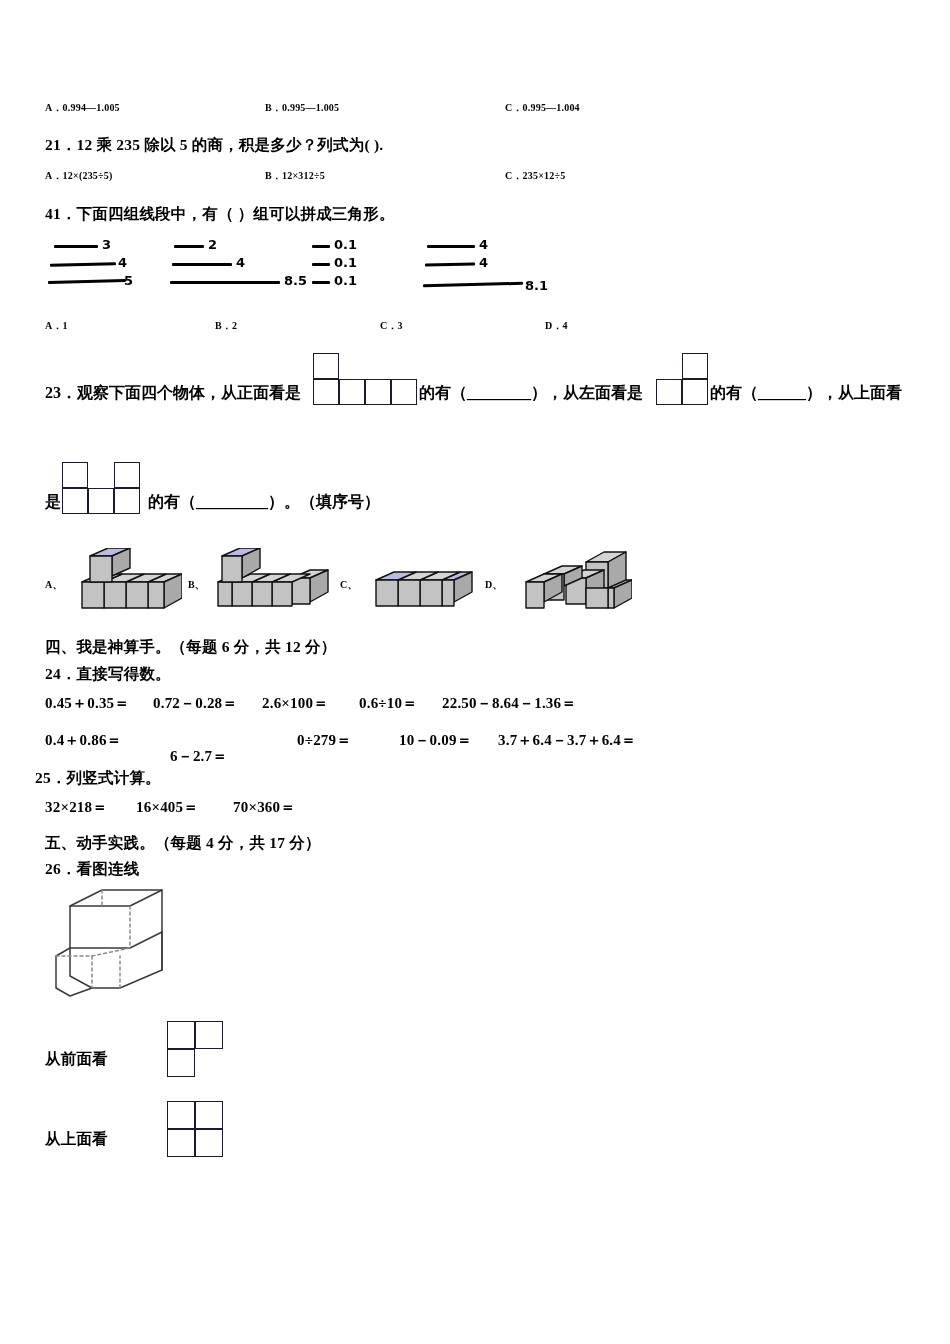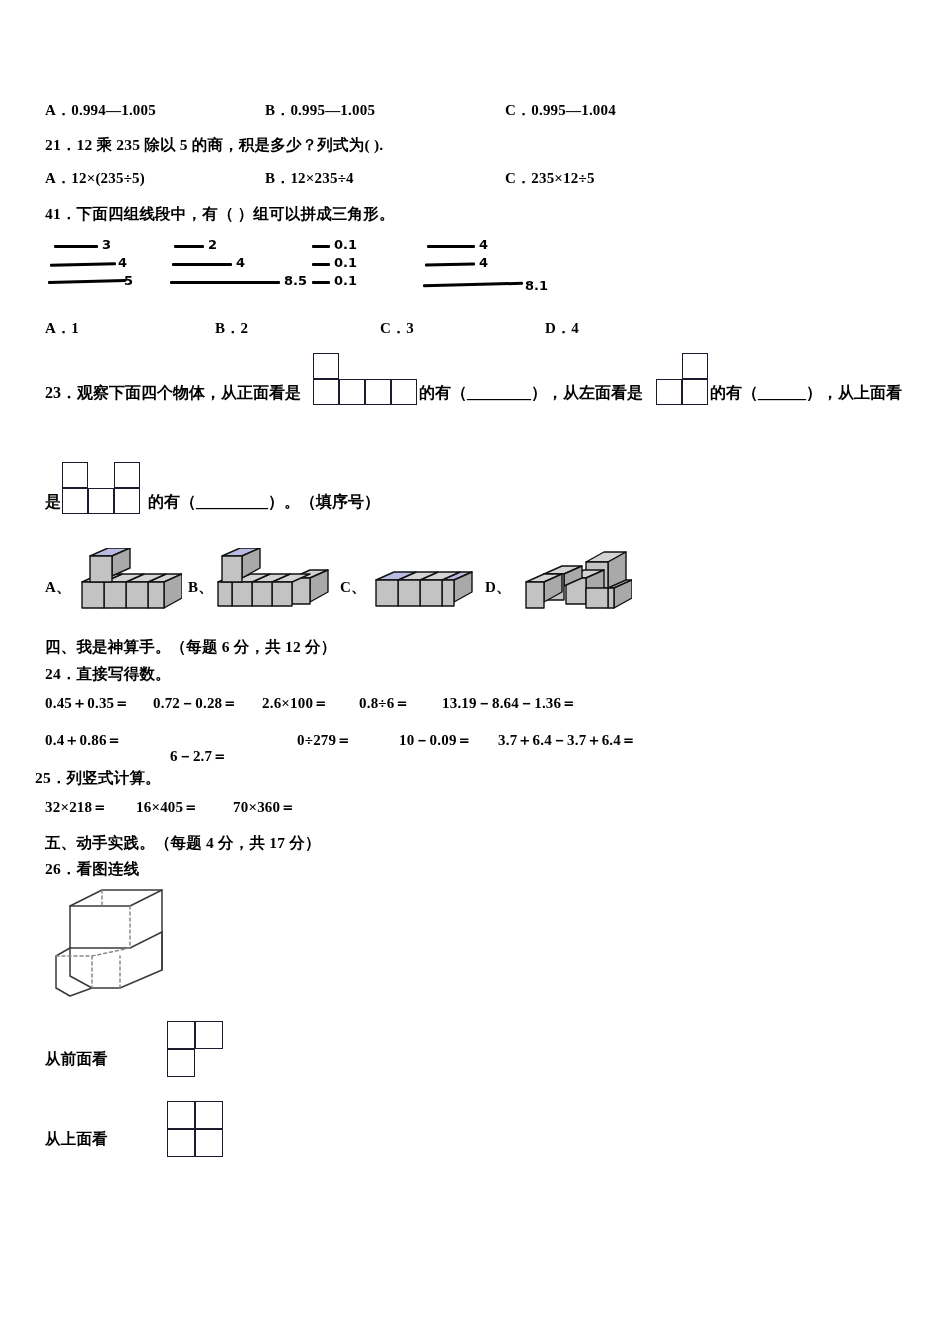--- a/index.html
+++ b/index.html
@@ -21,21 +21,21 @@
     width: 950px; height: 1344px;
   }
   .abs { position: absolute; }
 
   
   .opt-row, .q-line, .sec-head, .calc-row, .label-cn {
     font-weight: bold;
     white-space: nowrap;
     letter-spacing: 0.2px;
   }
-  .opt-row  { font-size: 15px; }
+  .opt-row  { font-size: 10px; }
   .q-line   { font-size: 15.5px; }
   .sec-head { font-size: 15.5px; }
   .calc-row { font-size: 15px; }
   .label-cn { font-size: 15.5px; }
   .q23-line { font-size: 16px; font-weight: bold; white-space: nowrap; }
 
   
   .grid-shape { position: absolute; }
   .gcell {
     position: absolute;
@@ -71,21 +71,21 @@
 <body>
 
 <div class="page">
 
   <div class="abs opt-row" style="left:45px; top:101px;">A．0.994—1.005</div>
   <div class="abs opt-row" style="left:265px; top:101px;">B．0.995—1.005</div>
   <div class="abs opt-row" style="left:505px; top:101px;">C．0.995—1.004</div>
 
   <div class="abs q-line" style="left:45px; top:135px;">21．12 乘 235 除以 5 的商，积是多少？列式为(      ).</div>
   <div class="abs opt-row" style="left:45px; top:169px;">A．12×(235÷5)</div>
-  <div class="abs opt-row" style="left:265px; top:169px;">B．12×235÷4</div>
+  <div class="abs opt-row" style="left:265px; top:169px;">B．12×312÷5</div>
   <div class="abs opt-row" style="left:505px; top:169px;">C．235×12÷5</div>
 
   <div class="abs q-line" style="left:45px; top:204px;">41．下面四组线段中，有（   ）组可以拼成三角形。</div>
 
   <div class="seg-group" style="left:50px; top:238px; width:110px; height:56px;">
     <div class="seg" style="left:4px;  top:7px;  width:44px;"></div>
     <div class="seg-lab" style="left:52px; top:-1px;">3</div>
     <div class="seg" style="left:0px;  top:25px; width:66px; transform:rotate(-1.2deg);"></div>
     <div class="seg-lab" style="left:68px; top:17px;">4</div>
     <div class="seg" style="left:-2px; top:42px; width:78px; transform:rotate(-1.6deg);"></div>
@@ -291,22 +291,22 @@
       </g>
     </svg>
   </div>
 
   <div class="abs sec-head" style="left:45px; top:637px;">四、我是神算手。（每题 6 分，共 12 分）</div>
   <div class="abs sec-head" style="left:45px; top:664px;">24．直接写得数。</div>
 
   <div class="abs calc-row" style="left:45px;  top:694px;">0.45＋0.35＝</div>
   <div class="abs calc-row" style="left:153px; top:694px;">0.72－0.28＝</div>
   <div class="abs calc-row" style="left:262px; top:694px;">2.6×100＝</div>
-  <div class="abs calc-row" style="left:359px; top:694px;">0.8÷6＝</div>
-  <div class="abs calc-row" style="left:442px; top:694px;">13.19－8.64－1.36＝</div>
+  <div class="abs calc-row" style="left:359px; top:694px;">0.6÷10＝</div>
+  <div class="abs calc-row" style="left:442px; top:694px;">22.50－8.64－1.36＝</div>
 
   <div class="abs calc-row" style="left:45px;  top:731px;">0.4＋0.86＝</div>
   <div class="abs calc-row" style="left:170px; top:747px;">6－2.7＝</div>
   <div class="abs calc-row" style="left:297px; top:731px;">0÷279＝</div>
   <div class="abs calc-row" style="left:399px; top:731px;">10－0.09＝</div>
   <div class="abs calc-row" style="left:498px; top:731px;">3.7＋6.4－3.7＋6.4＝</div>
 
   <div class="abs sec-head" style="left:35px; top:768px;">25．列竖式计算。</div>
   <div class="abs calc-row" style="left:45px;  top:798px;">32×218＝</div>
   <div class="abs calc-row" style="left:136px; top:798px;">16×405＝</div>

